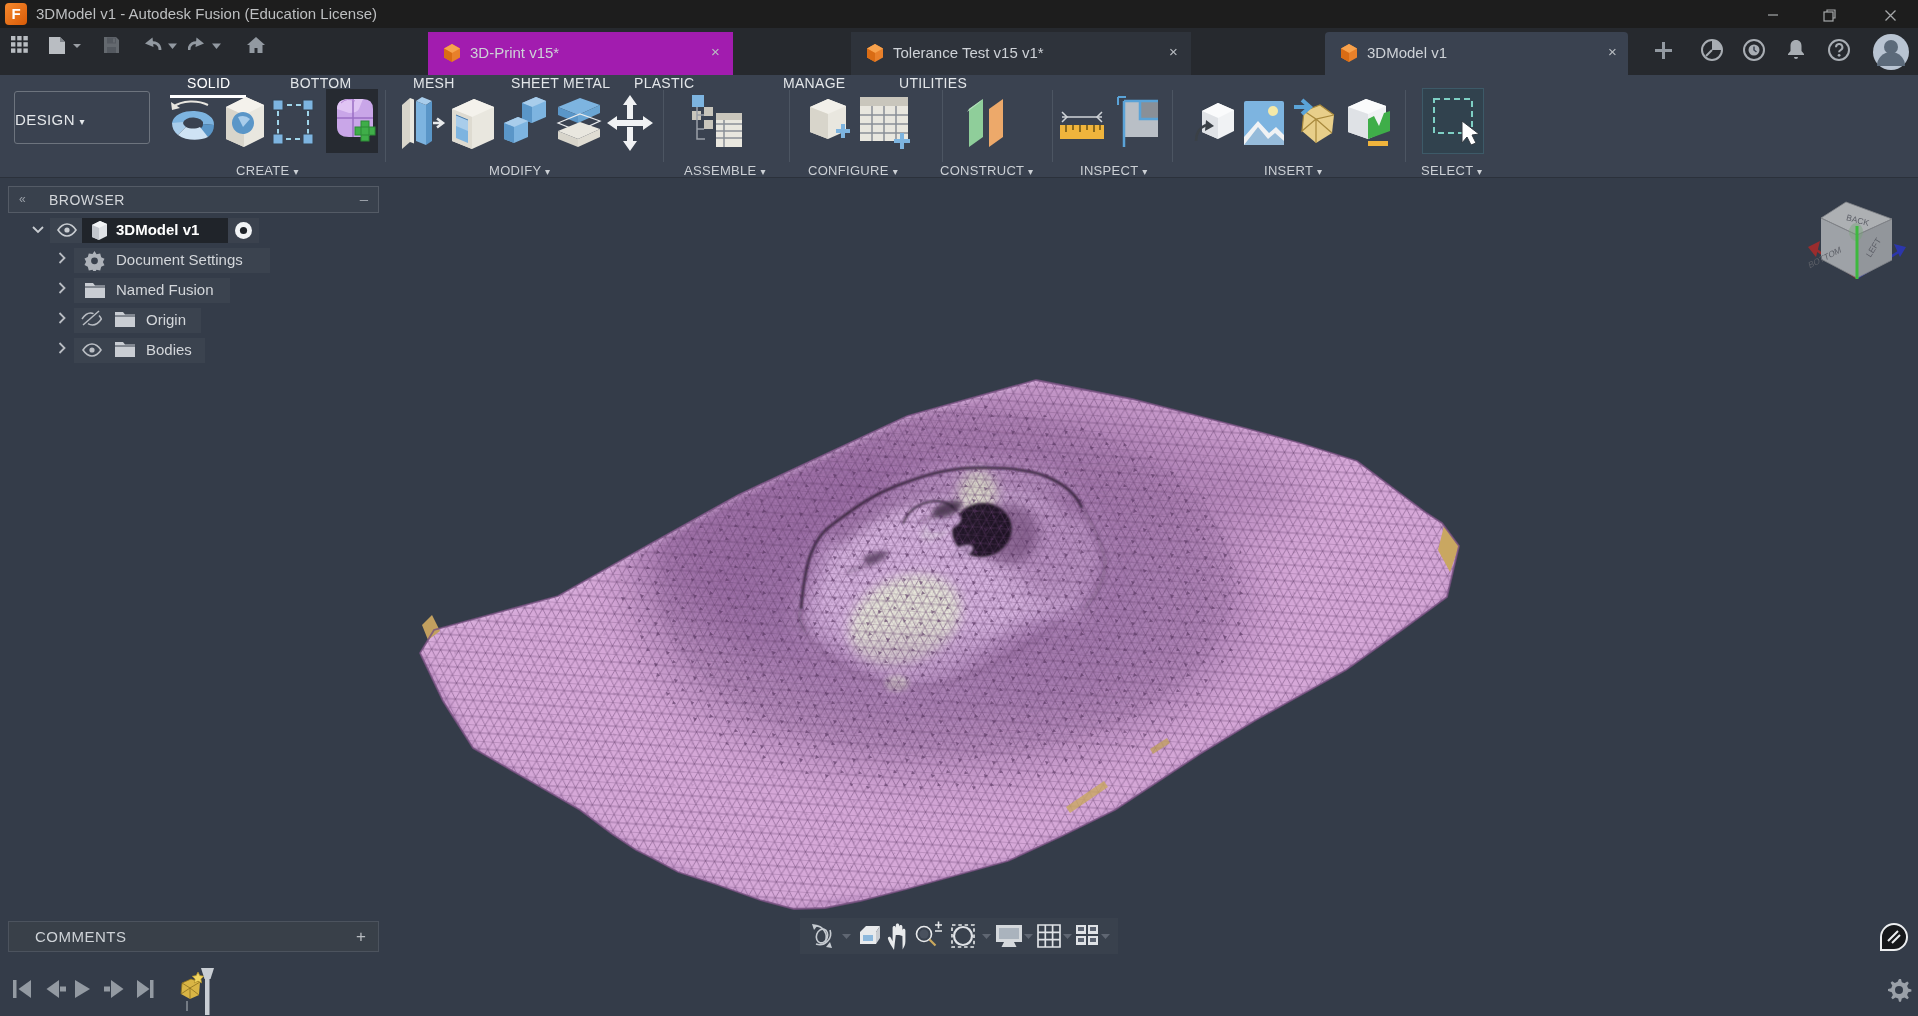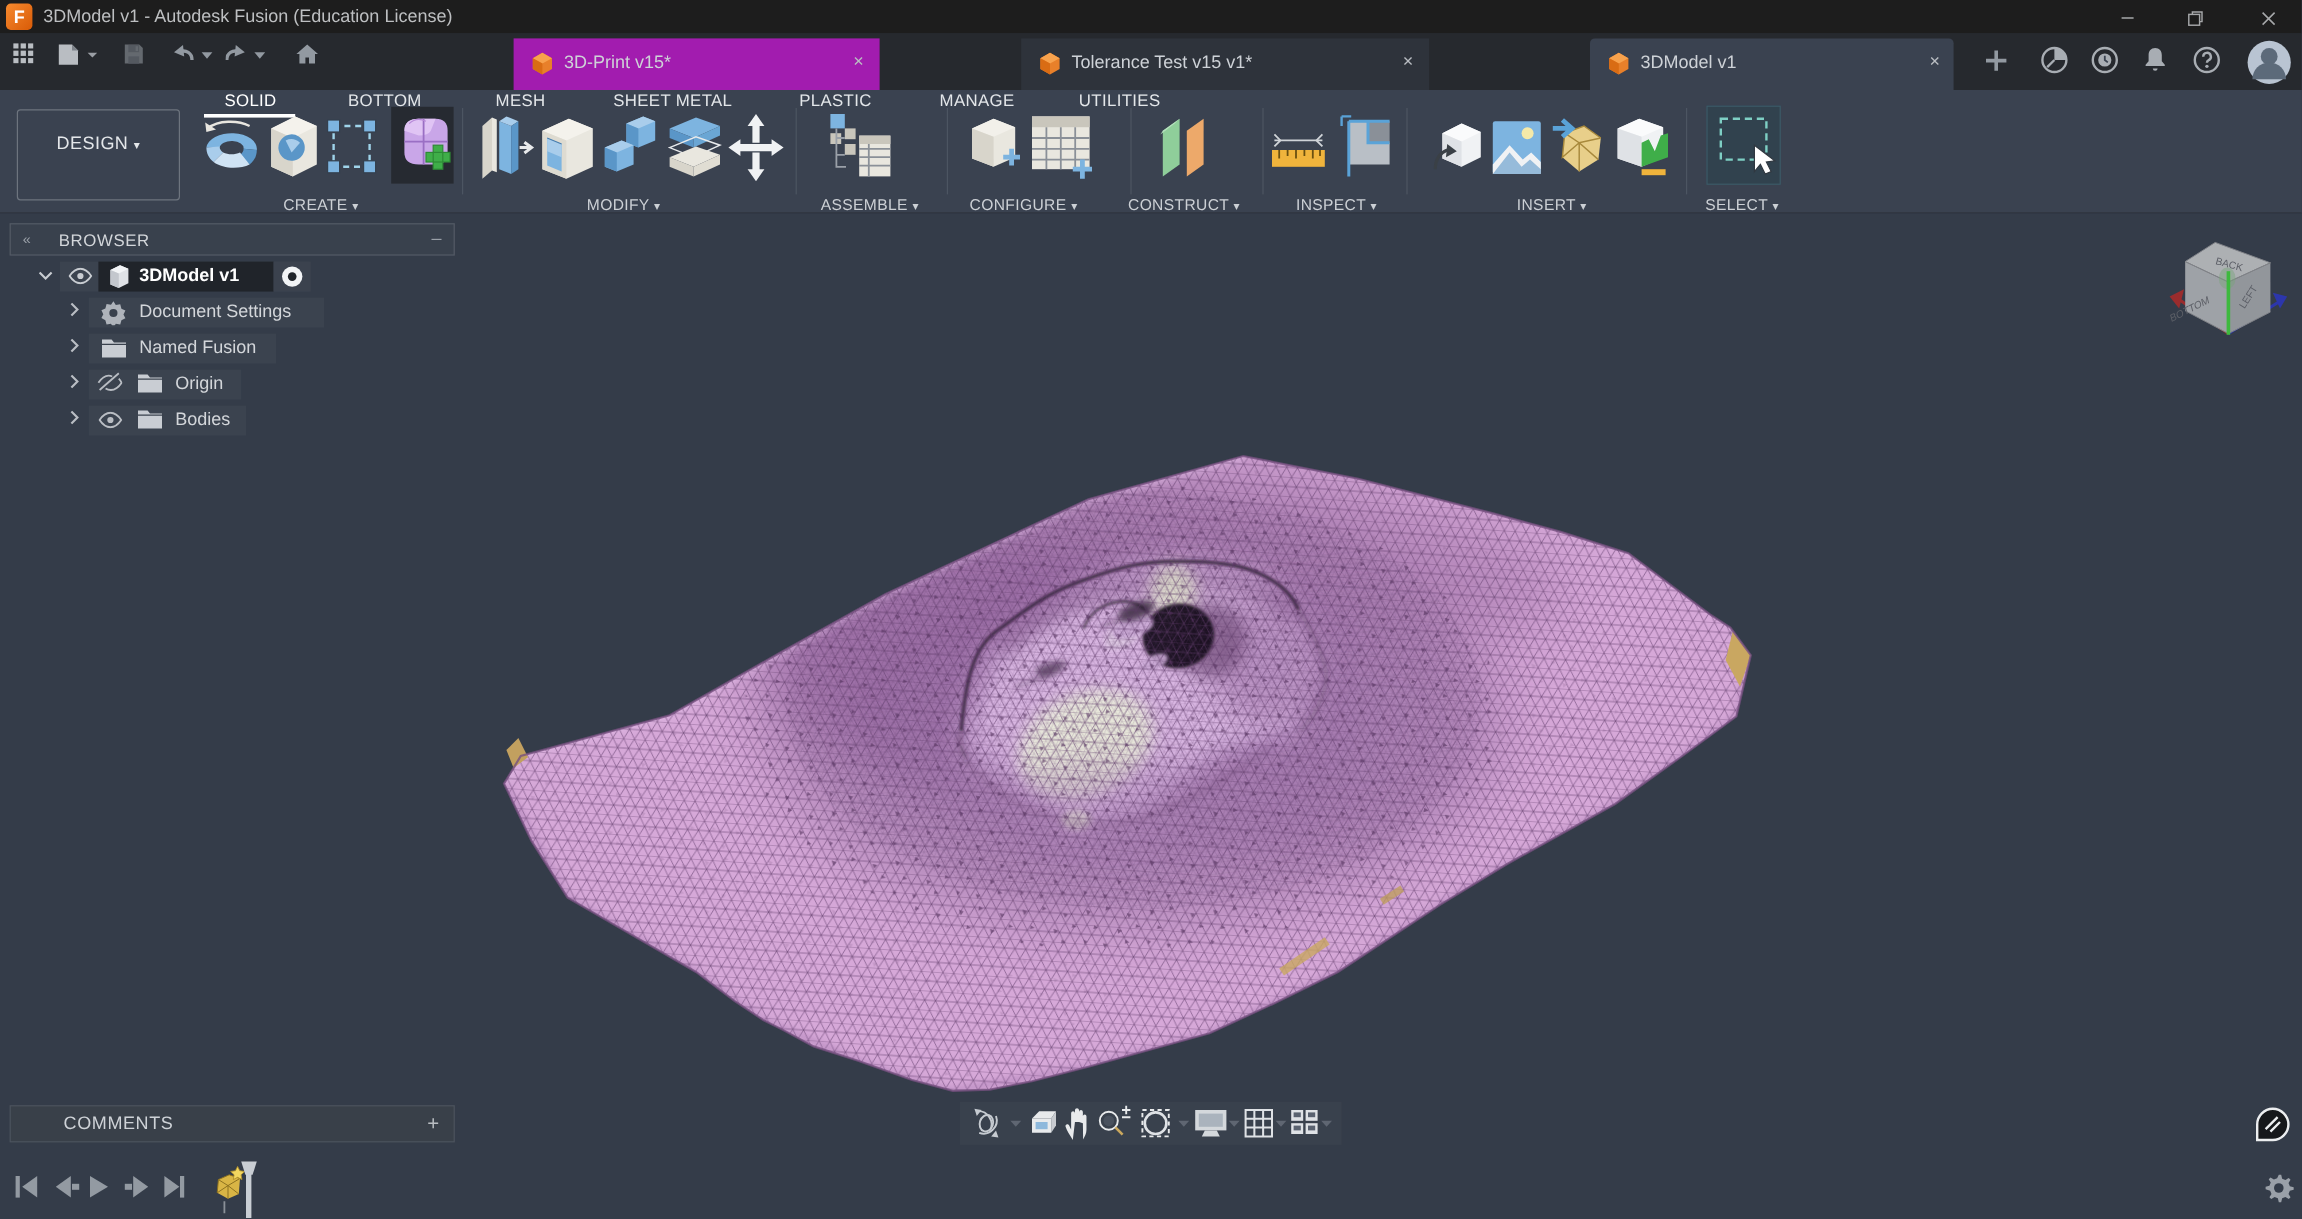--- a/index.html
+++ b/index.html
@@ -12,21 +12,21 @@
 #tabbar { position:absolute; left:0; top:28px; width:1918px; height:47px; background:#26292e; }
 .qicon { position:absolute; top:8px; }
 .tab { position:absolute; top:4px; height:43px; font-size:15px; color:#ced2d7; }
 .tab .cube { position:absolute; left:14px; top:11px; }
 .tab .tname { position:absolute; left:42px; top:12px; }
 .tab .tx { position:absolute; top:11px; color:#b9bdc2; font-size:15px; }
 #ribbon { position:absolute; left:0; top:75px; width:1918px; height:103px; background:#3a4250; border-bottom:1px solid #2b313b; }
 .rtab { position:absolute; top:0; height:22px; font-size:14px; color:#e3e6e9; letter-spacing:0.3px; }
 .rlabel { position:absolute; top:88px; font-size:13px; color:#ccd0d5; letter-spacing:0.3px; white-space:nowrap; }
 .rsep { position:absolute; top:15px; width:1px; height:72px; background:#4c5562; }
-.design-btn { position:absolute; left:14px; top:16px; width:136px; height:76px; border:1px solid #6d747e; border-radius:3px; color:#e4e7ea; font-size:15px; text-align:center; line-height:56px; letter-spacing:0.4px; }
+.design-btn { position:absolute; left:14px; top:16px; width:136px; height:53px; border:1px solid #6d747e; border-radius:3px; color:#e4e7ea; font-size:15px; text-align:left; line-height:56px; letter-spacing:0.4px; }
 #canvas { position:absolute; left:0; top:178px; width:1918px; height:838px; background:#343c49; }
 #browser { position:absolute; left:8px; top:8px; width:371px; }
 #bheader { position:absolute; left:0; top:0; width:371px; height:27px; border:1px solid #545b66; background:#39414d; color:#d3d6da; }
 .brow { position:absolute; font-size:15px; color:#d3d6da; height:25px; }
 .bhl { position:absolute; background:#3b434f; height:25px; }
 #comments { position:absolute; left:8px; top:743px; width:371px; height:31px; border:1px solid #4c535e; background:#394049; color:#ced2d7; font-size:15px; }
 
 #timeline { position:absolute; left:0; top:963px; width:1918px; height:53px; }
 svg { display:block; }
 </style>
@@ -155,21 +155,21 @@
       <path d="M5 33a14 14 0 0 1 28 0z" fill="#5c6a7a"></path>
     </svg>
 </div>
 
 <div id="ribbon">
   <div class="rtab" style="left:187px; color:#fff;">SOLID</div>
   <div style="position:absolute; left:170px; top:20px; width:76px; height:3px; background:#fff;"></div>
   <div class="rtab" style="left:290px;">BOTTOM</div>
   <div class="rtab" style="left:413px;">MESH</div>
   <div class="rtab" style="left:511px;">SHEET METAL</div>
-  <div class="rtab" style="left:666px;">PLASTIC</div>
+  <div class="rtab" style="left:634px;">PLASTIC</div>
   <div class="rtab" style="left:783px;">MANAGE</div>
   <div class="rtab" style="left:899px;">UTILITIES</div>
   <div class="design-btn">DESIGN <span style="font-size:10px;">▾</span></div>
 
   <svg class="abs" style="left:168px;top:20px" width="50" height="56" viewBox="0 0 50 56">
     <path d="M5 12 C14 5 30 5 40 10" fill="none" stroke="#e8e6e0" stroke-width="2"></path>
       <path d="M3 7 l1 8 8 -2z" fill="#e8e6e0"></path>
     <path d="M4 28 a21 13 0 0 1 42 2 l-11 -1 a10 6 0 0 0 -20 -1 z" fill="#7db4e0"></path>
     <path d="M4 28 c0 5 2 9 6 12 l8 -8 c-2 -1.5 -3 -3 -3 -5z" fill="#a9cdeb"></path>
     <path d="M46 30 c0 5 -2 9 -6 12 l-8 -8 c2 -1.5 3 -3 3 -5z" fill="#5a96c8"></path>
@@ -521,21 +521,21 @@
         <circle cx="10" cy="7" r="2.6" fill="#b9bdc3"></circle>
       </svg>
     <svg class="abs" style="left:106px;top:154px" width="22" height="18" viewBox="0 0 22 18">
         <path d="M1 2h8l2 2.5h10V17H1z" fill="#c9cdd3"></path>
         <path d="M1 6h21" stroke="#39414d" stroke-width="1"></path>
       </svg>
     <div class="brow" style="left:138px;top:155px;">Bodies</div>
   </div>
 
   <div id="comments">
-    <span style="position:absolute;left:44px;top:6px;letter-spacing:0.5px;">COMMENTS</span>
+    <span style="position:absolute;left:26px;top:6px;letter-spacing:0.5px;">COMMENTS</span>
     <span style="position:absolute;left:347px;top:5px;color:#b9bdc2;font-size:17px;">+</span>
   </div>
 
   <svg id="navbar" width="320" height="38" viewBox="0 0 320 38" style="left:800px;top:740px;position:absolute;">
     <rect x="0" y="0" width="318" height="36" fill="#3b424d" opacity="0.85"></rect>
     <g stroke="#c6cbd1" fill="none" stroke-width="1.6">
 
       <path d="M14 8 a11 11 0 0 1 11 16"></path>
       <path d="M30 12 a11 11 0 0 1 -14 14"></path>
       <ellipse cx="22" cy="18" rx="5.5" ry="7" transform="rotate(18 22 18)"></ellipse>

